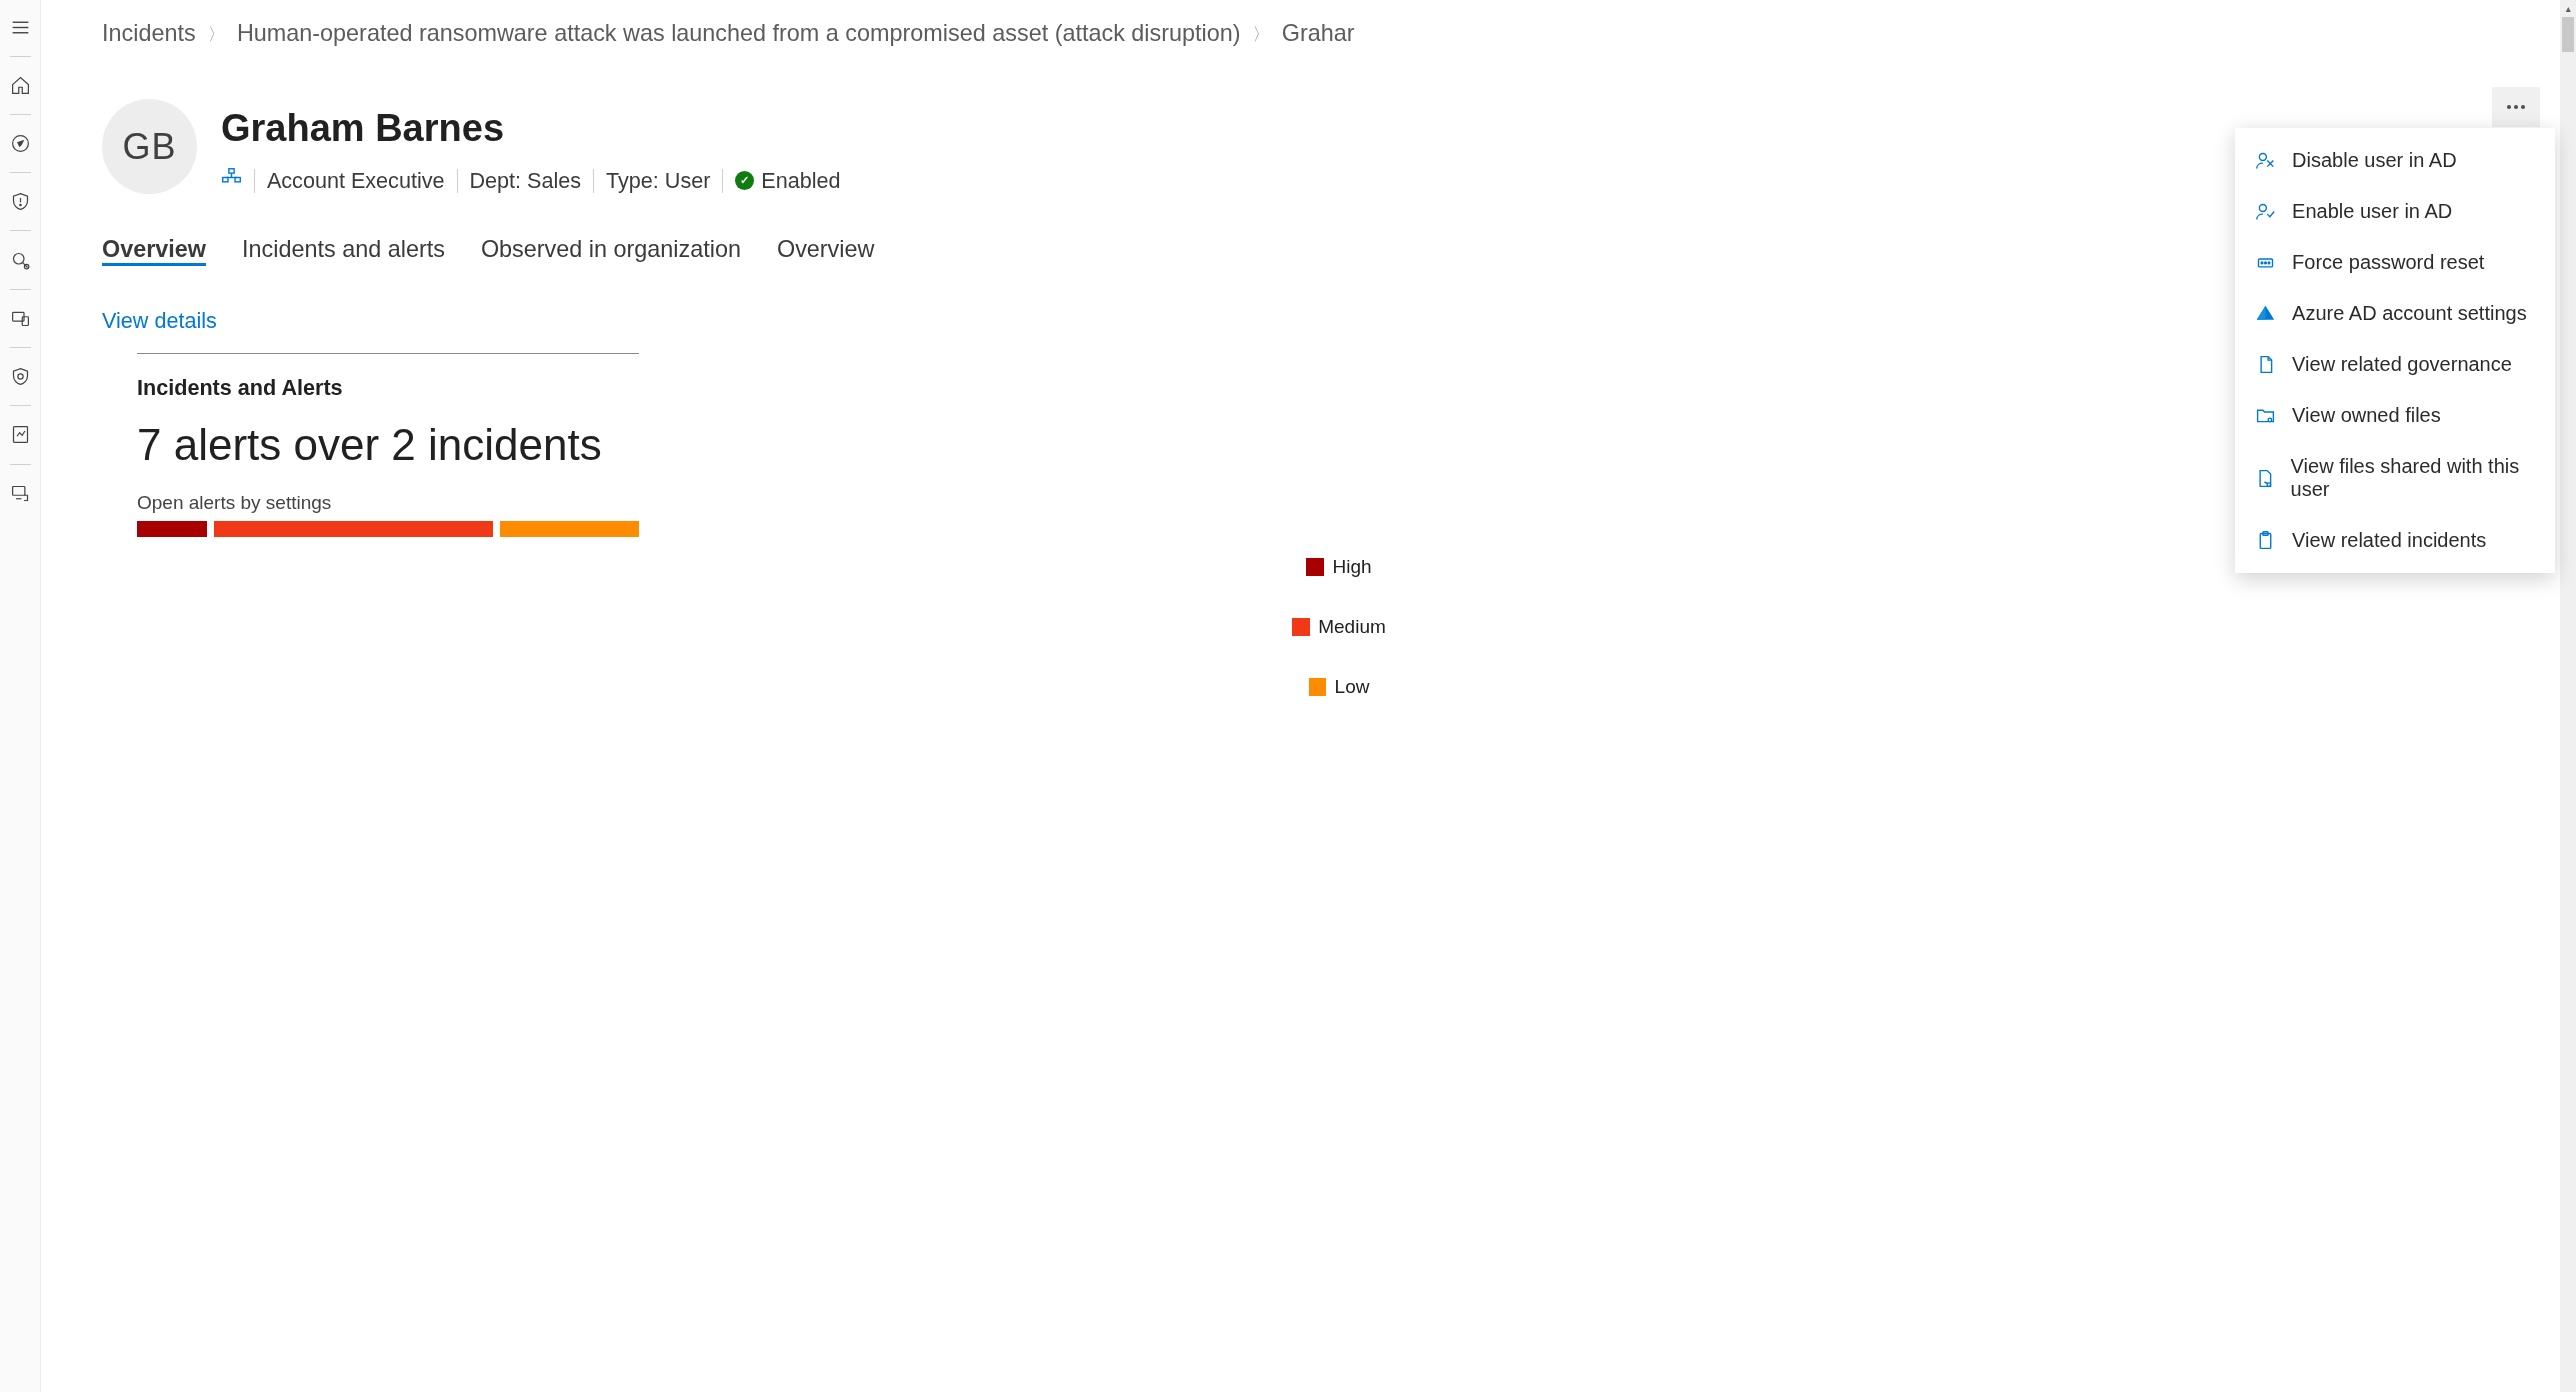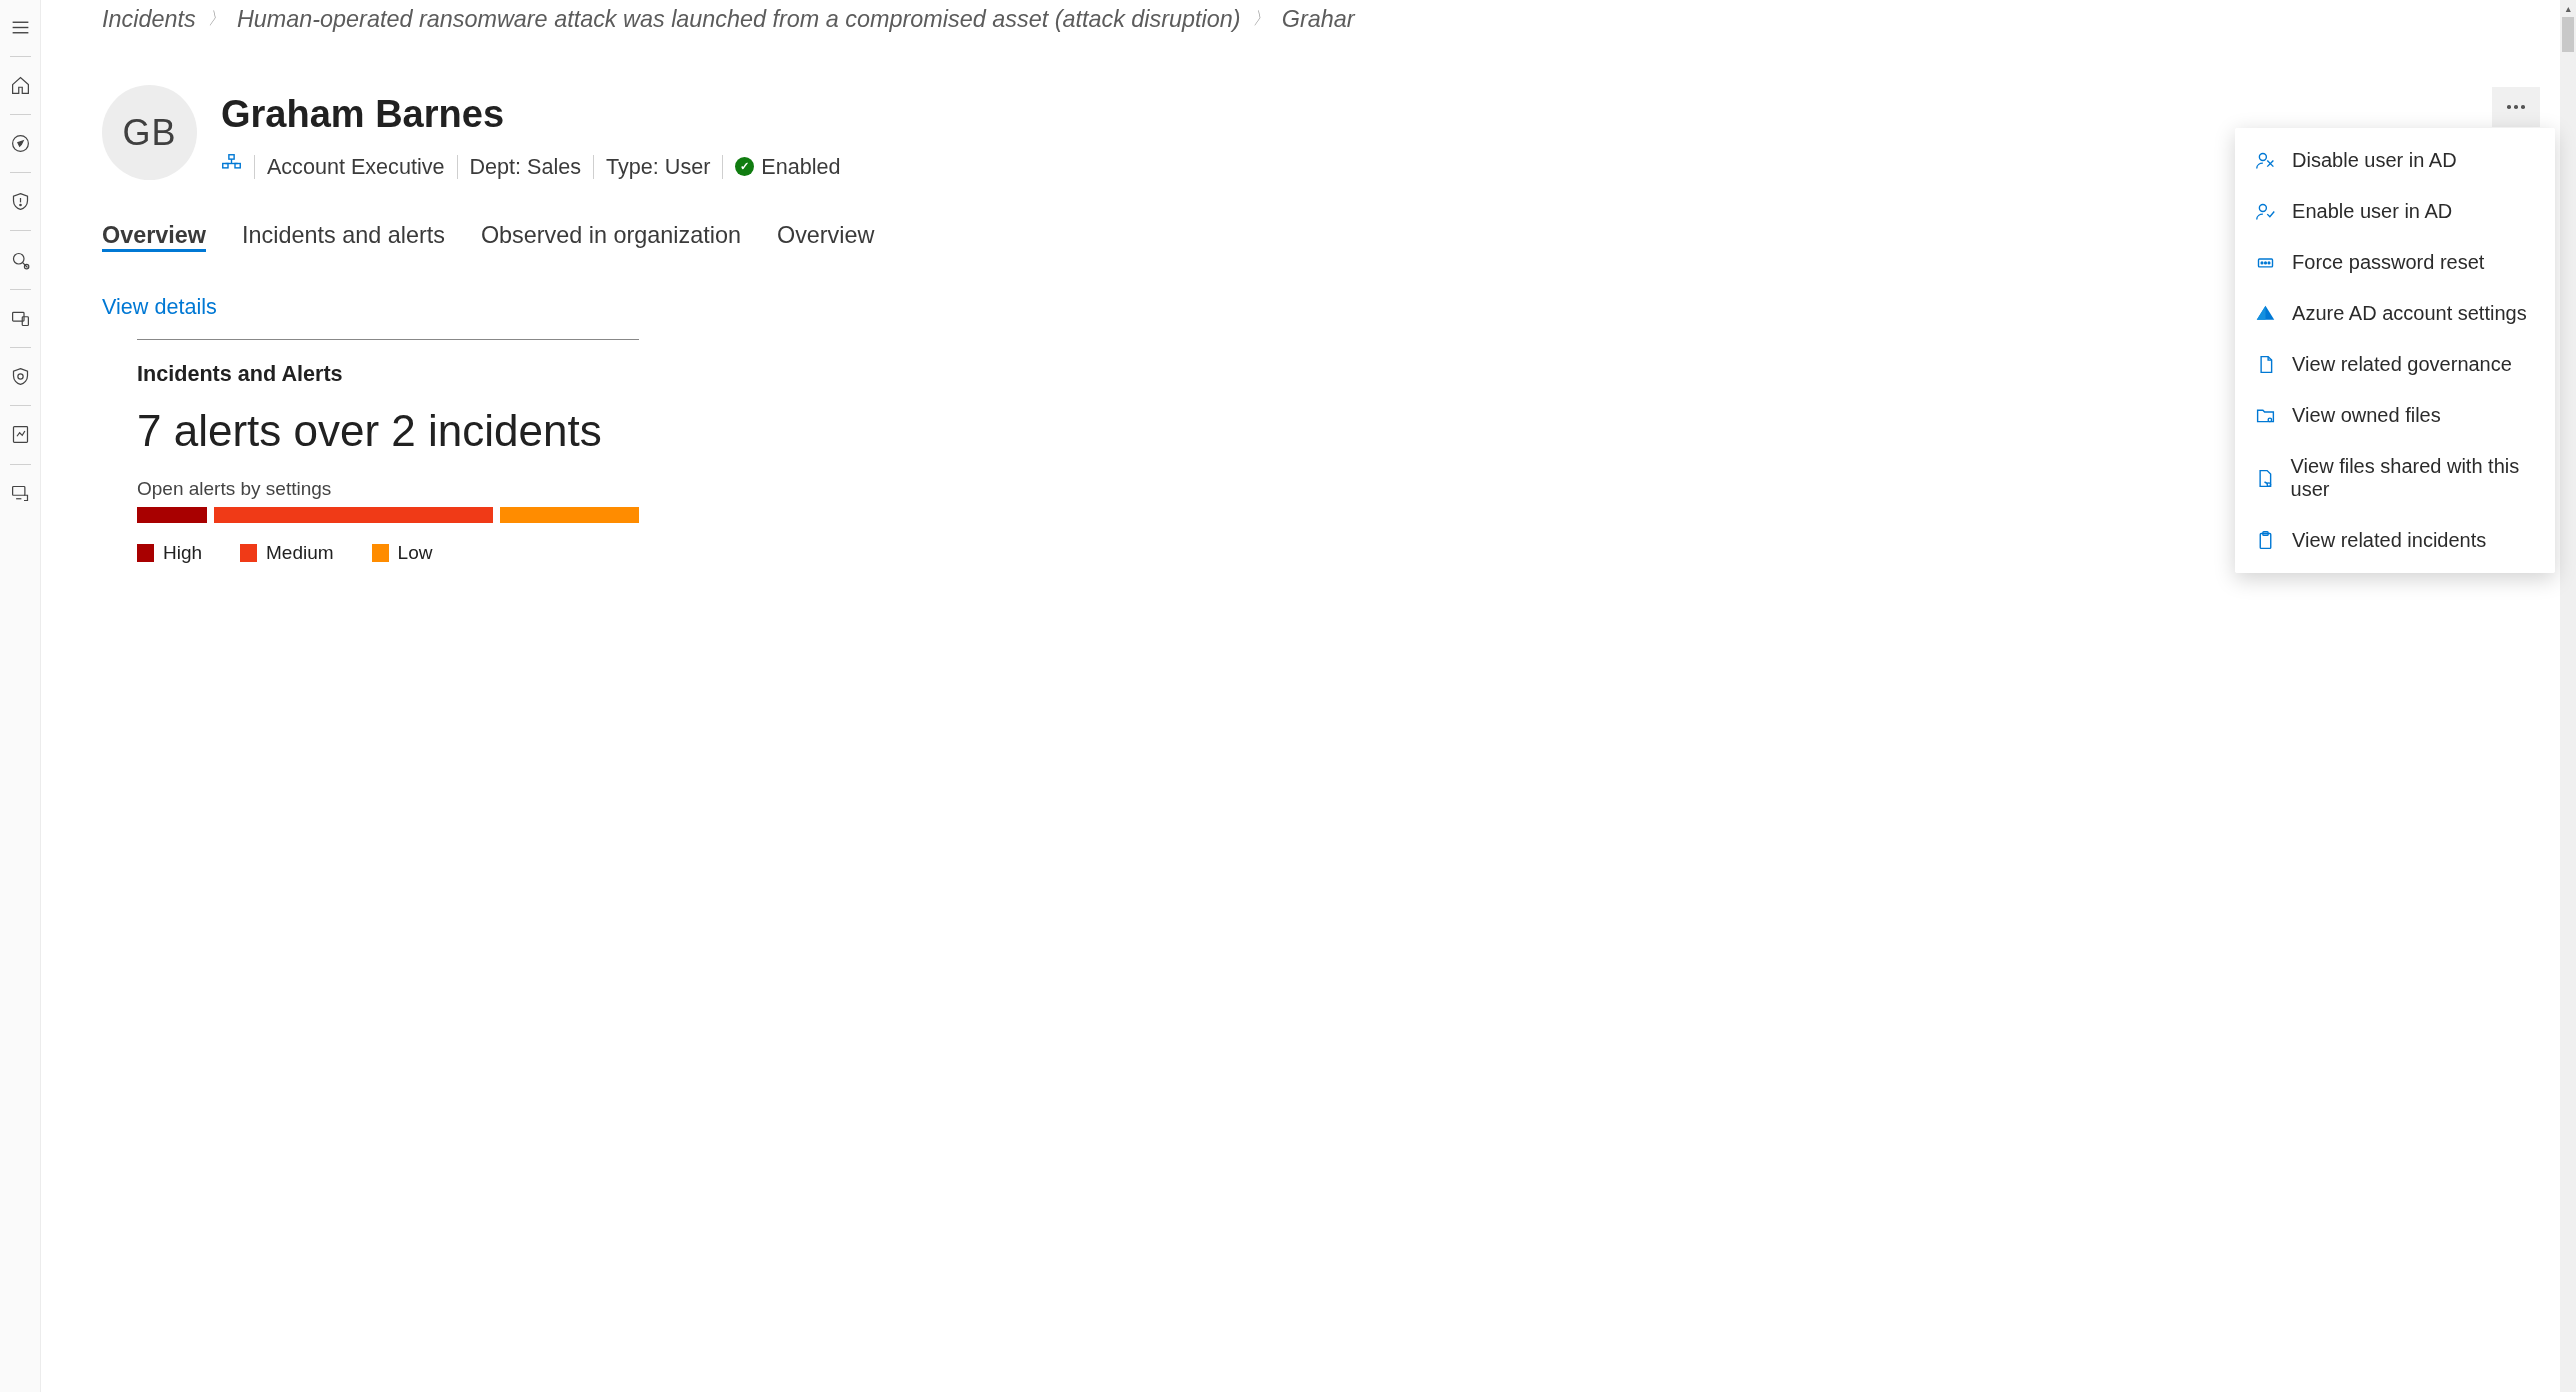--- a/index.html
+++ b/index.html
@@ -80,27 +80,27 @@
 
   .content {
     padding: 0 35px 0 61px;
     box-sizing: border-box;
     height: 100%;
     position: relative;
   }
 
   .breadcrumb {
     display: flex;
+    align-items: center;
     gap: 12px;
     font-size: 23.4px;
     color: #5c5c5c;
-    padding-top: 6px;
+    padding-top: 20px;
     white-space: nowrap;
     overflow: hidden;
-    font-style: italic;
   }
   .breadcrumb .sep {
     color: #9a9a9a;
     font-size: 17.3px;
   }
 
   .user-header {
     display: flex;
     align-items: flex-end;
     margin-top: 52px;
@@ -238,20 +238,21 @@
   }
   .bar .seg { height: 100%; }
   .bar .gap { width: 7px; }
   .legend {
     margin-top: 19px;
     margin-left: 35px;
     display: flex;
     gap: 38px;
     font-size: 19px;
     align-items: center;
+    flex-direction: column;
   }
   .legend .item { display: flex; align-items: center; gap: 8.7px; }
   .legend .sw { width: 17.3px; height: 17.3px; }
 
   
   .dropdown {
     position: absolute;
     top: 128px;
     right: 21px;
     width: 320px;

